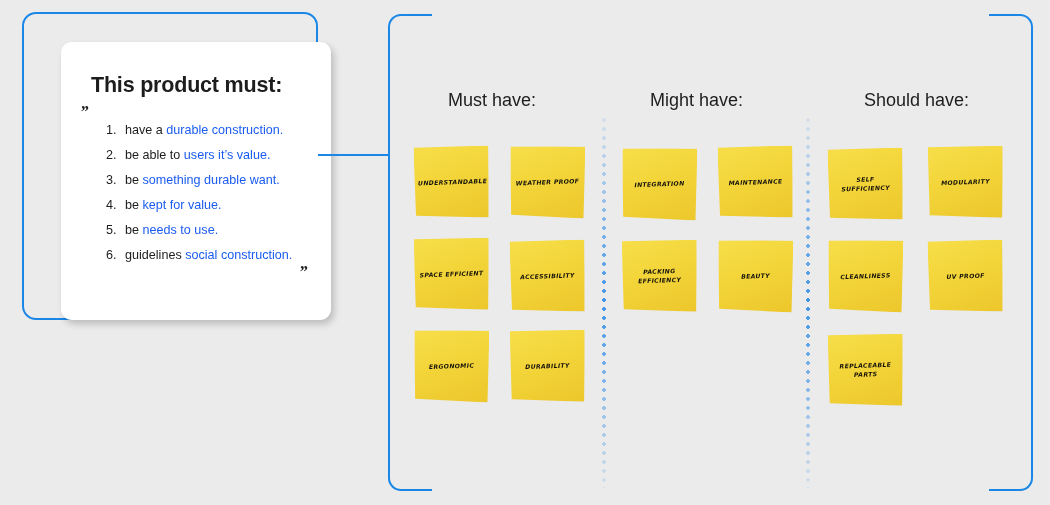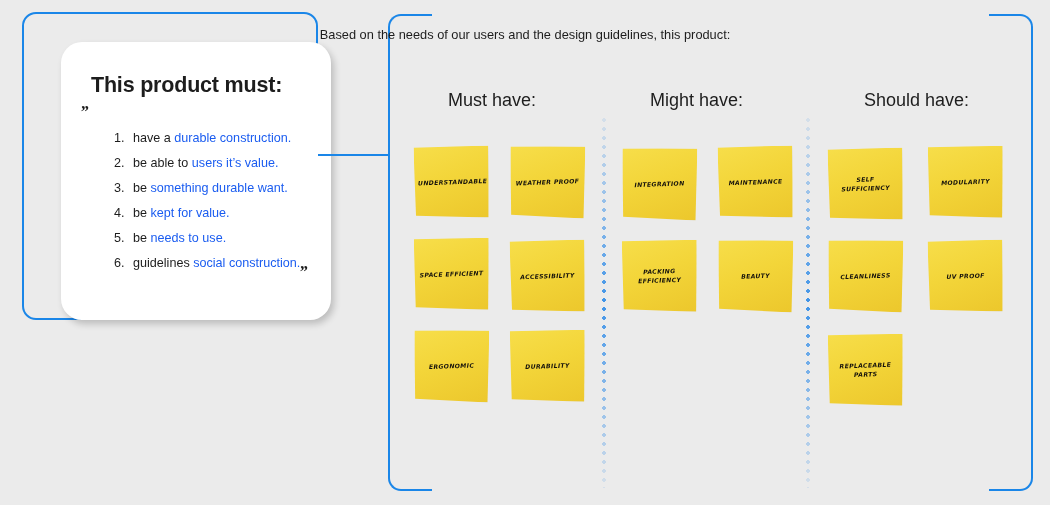--- a/index.html
+++ b/index.html
@@ -33,21 +33,21 @@
     background: transparent;
   }
 
   #quote-card {
     position: absolute;
     left: 37px;
     top: 28px;
     width: 270px;
     height: 278px;
     background: #ffffff;
-    border-radius: 21px;
+    border-radius: 11px;
     box-shadow: 3px 4px 7px rgba(0,0,0,0.20);
     box-sizing: border-box;
   }
 
   #quote-title {
     position: absolute;
     left: 30px;
     top: 31px;
     font-size: 21.5px;
     font-weight: bold;
@@ -65,21 +65,21 @@
     color: #1d1d1d;
     letter-spacing: -1px;
   }
   #quote-open  { left: 19px;  top: 60px; }
   #quote-close { left: 238px; top: 220px; }
 
   #req-list {
     position: absolute;
     left: 27px;
     top: 78px;
-    margin: 12px;
+    margin: 4px;
     padding: 0 0 0 28px;
     list-style: decimal;
     font-size: 12.6px;
     color: #1d1d1d;
   }
   #req-list li {
     margin: 0 0 12.4px 0;
     padding-left: 5px;
     line-height: 1.0;
     white-space: nowrap;
@@ -232,21 +232,20 @@
     </div>
   </div>
 
   <div id="connector"></div>
 
   <div id="right-panel">
     <div class="bracket left"></div>
     <div class="bracket right"></div>
   </div>
 
-  <div id="board-subtitle">Based on the needs of our users and the design guidelines, this product:</div>
 
   <div class="col-header" id="col-header-must">Must have:</div>
   <div class="col-header" id="col-header-should">Might have:</div>
   <div class="col-header" id="col-header-might">Should have:</div>
 
   <div class="divider" id="divider-1"></div>
   <div class="divider" id="divider-2"></div>
 
   <div class="note tilt-a" style="left:414px; top:146px;">
     <div class="paper"></div>

